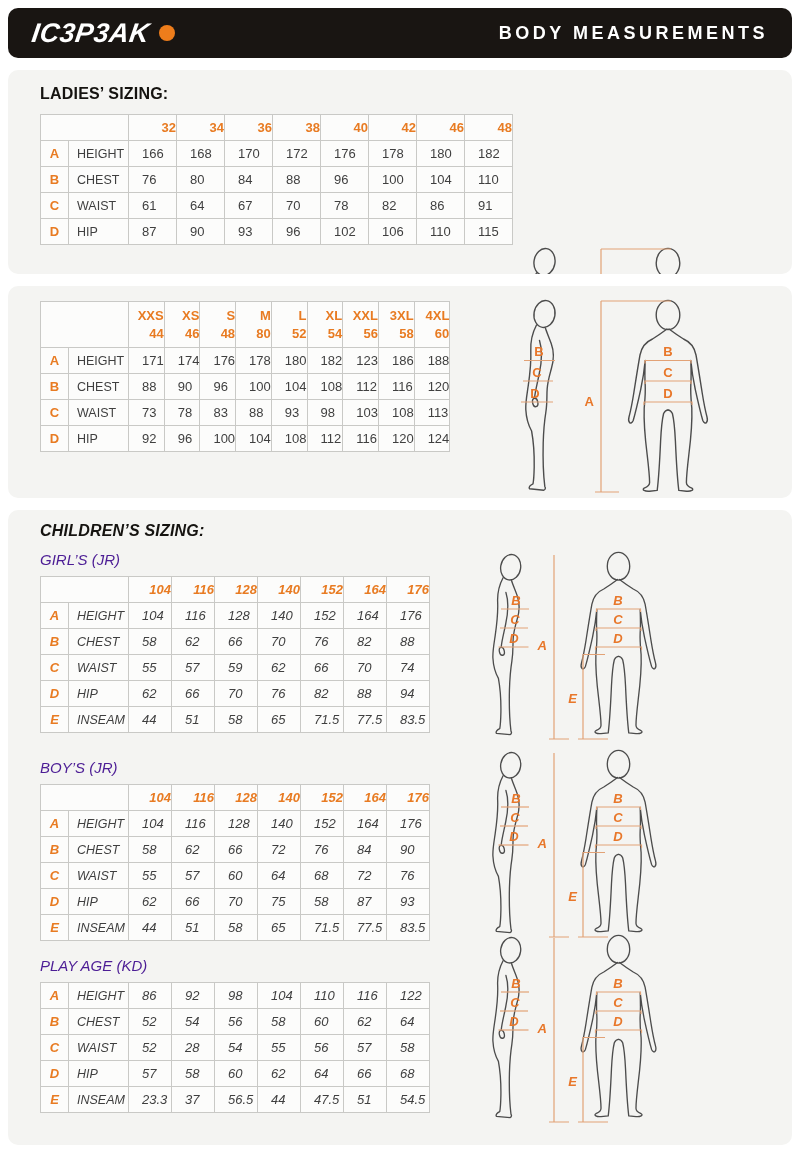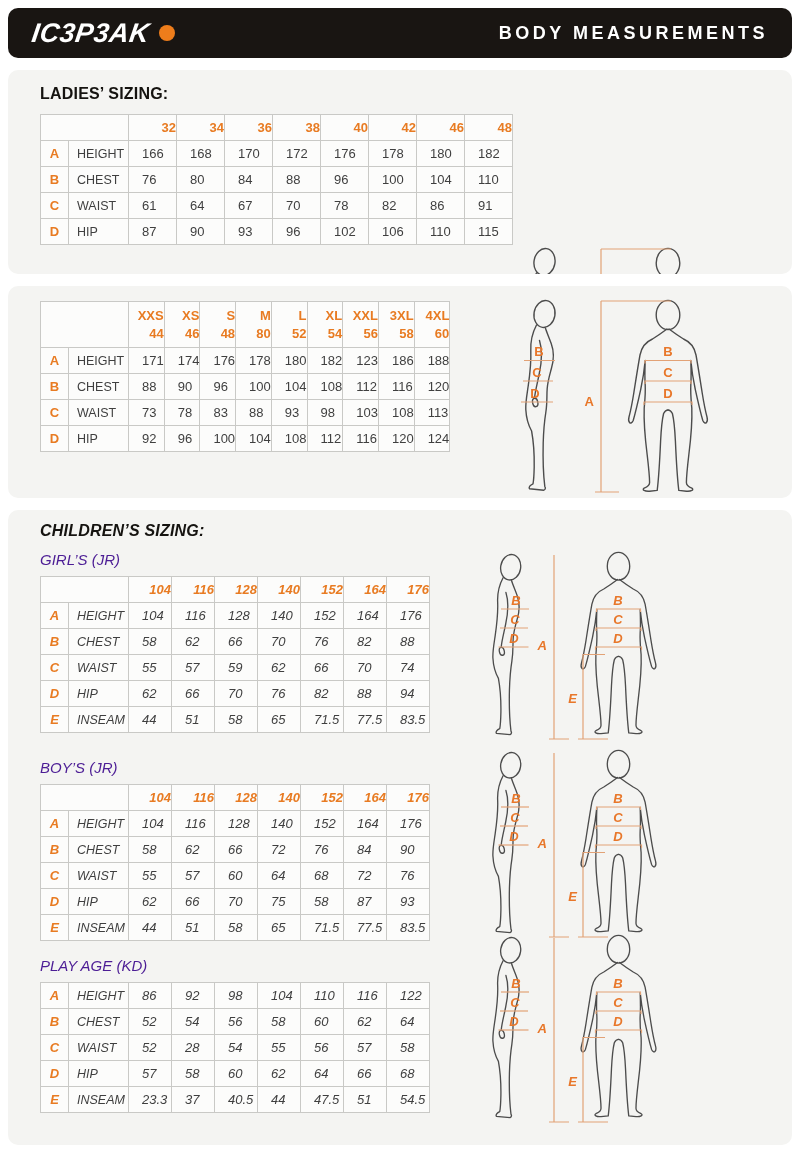--- a/index.html
+++ b/index.html
@@ -539,21 +539,21 @@
                 <td class="vl">62</td>
                 <td class="vl">64</td>
                 <td class="vl">66</td>
                 <td class="vl">68</td>
               </tr>
               <tr>
                 <td class="lt">E</td>
                 <td class="lb">INSEAM</td>
                 <td class="vl">23.3</td>
                 <td class="vl">37</td>
-                <td class="vl">40.5</td>
+                <td class="vl">56.5</td>
                 <td class="vl">44</td>
                 <td class="vl">47.5</td>
                 <td class="vl">51</td>
                 <td class="vl">54.5</td>
               </tr>
             </tbody>
           </table>
       </div>
       <div class="figwrap child">
         <svg width="230" height="202" viewBox="0 0 230 202">

